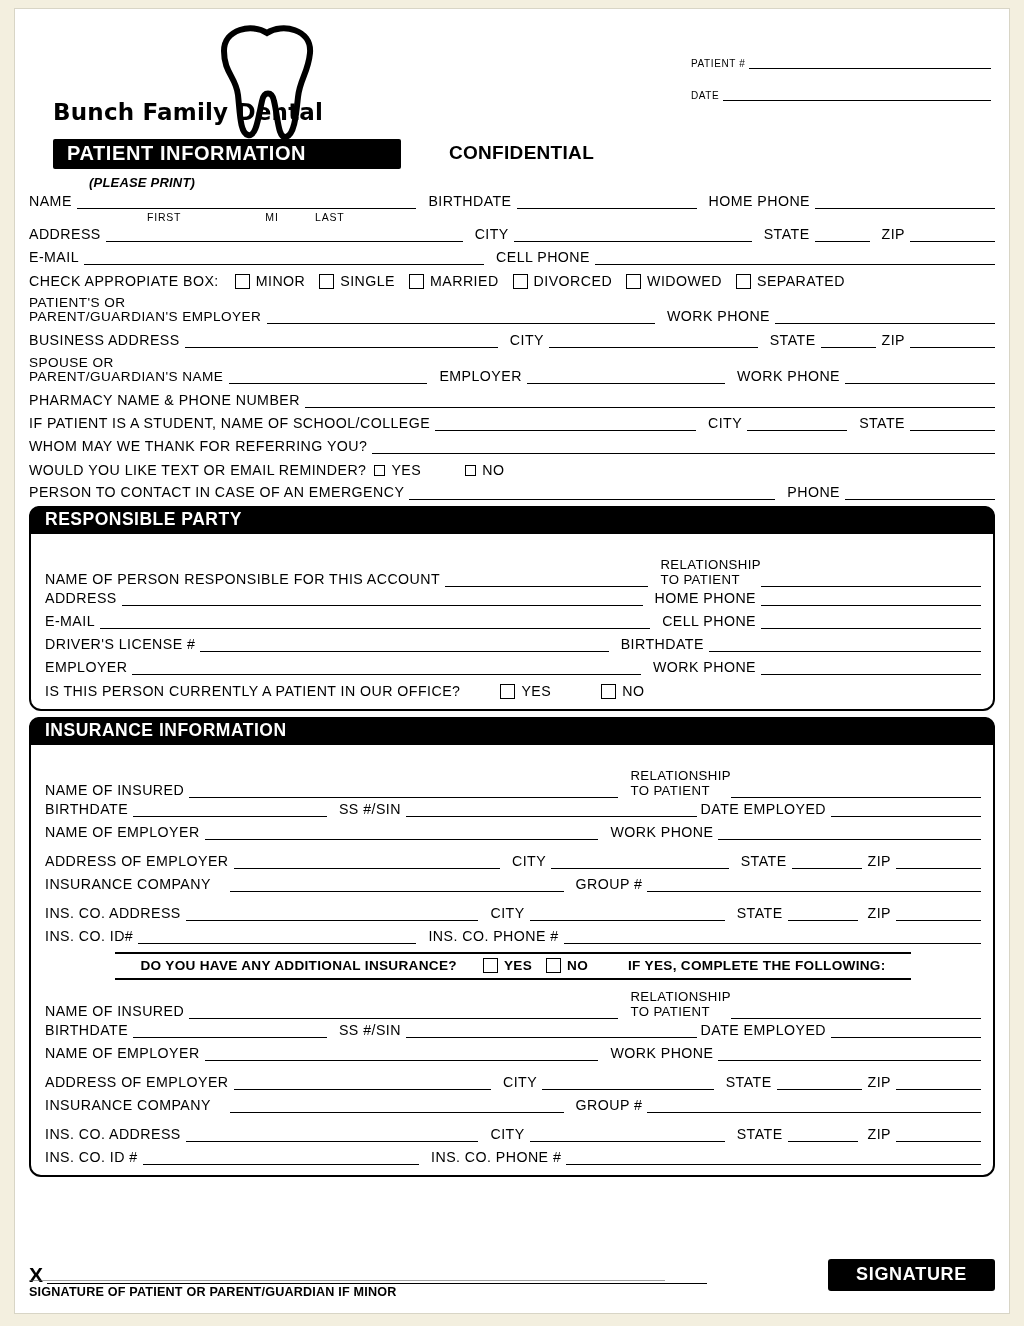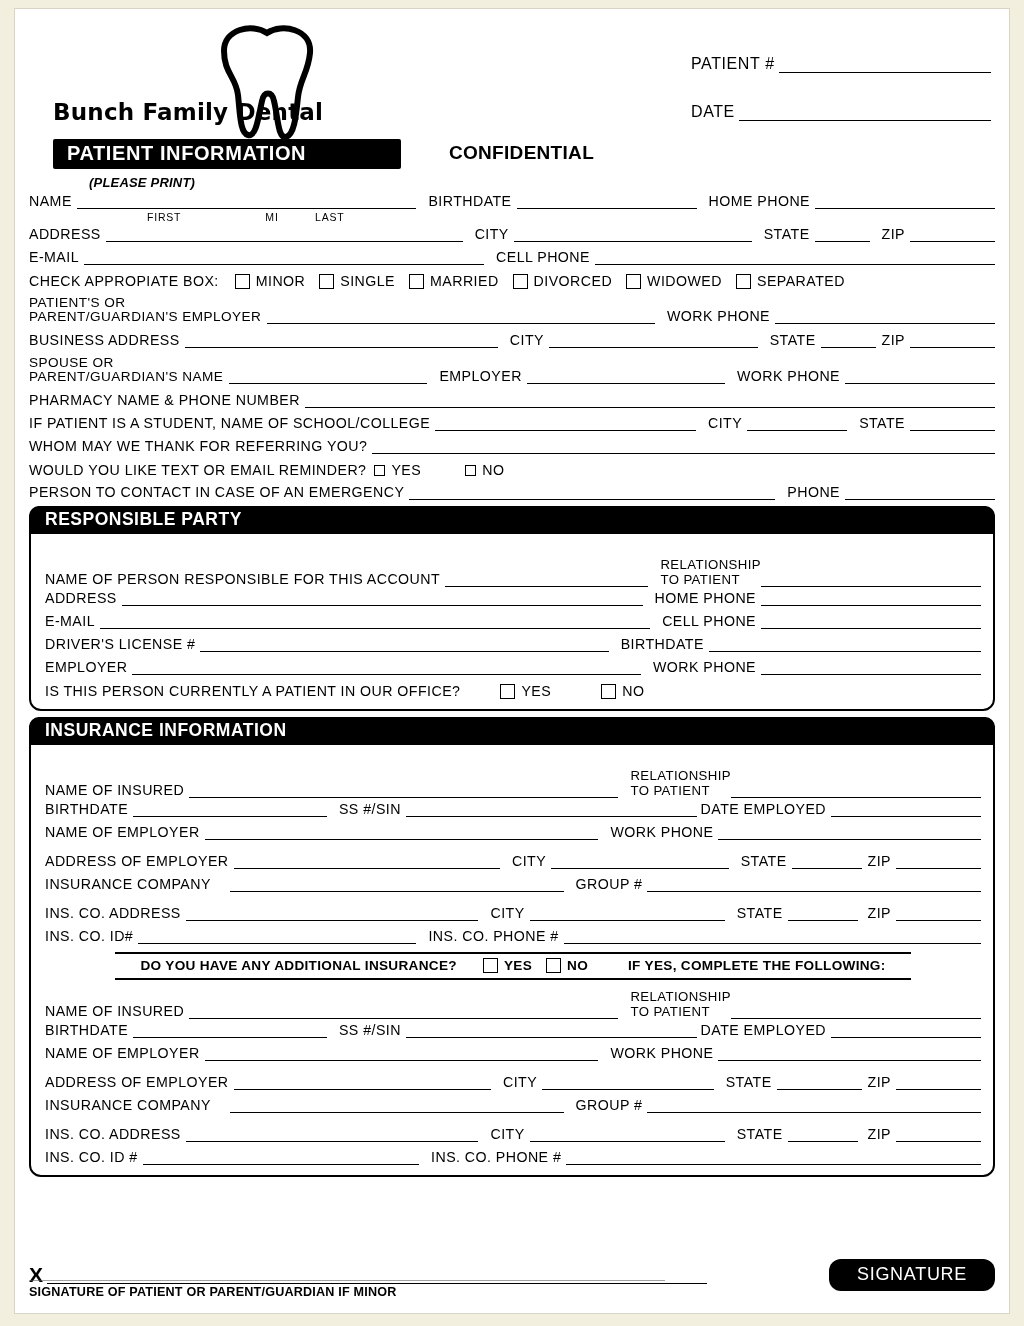--- a/index.html
+++ b/index.html
@@ -27,21 +27,21 @@
   
   .header{position:relative;height:118px;}
   .logo-wrap{position:absolute;left:8px;top:2px;width:290px;height:110px;}
   .tooth{position:absolute;left:175px;top:0px;}
   .brand{
     position:absolute;left:16px;top:78px;
     font-size:23px;font-weight:bold;letter-spacing:.2px;
     font-family:"DejaVu Sans", sans-serif;
   }
   .hdr-right{position:absolute;right:4px;top:36px;width:300px;}
-  .hdr-line{display:flex;align-items:flex-end;font-size:16px;letter-spacing:.6px;margin-bottom:30px;}
+  .hdr-line{display:flex;align-items:flex-end;font-size:10px;letter-spacing:.6px;margin-bottom:18px;}
   .hdr-line .lbl{white-space:nowrap;padding-right:4px;}
   .rule{flex:1 1 auto;border-bottom:1.6px solid #000;height:13px;}
   
   .titlebar{
     background:#000;color:#fff;
     font-size:20px;font-weight:bold;letter-spacing:.6px;
     padding:3px 10px 4px 14px;
     display:inline-block;
     border-radius:2px;
   }
@@ -111,22 +111,22 @@
   }
   .addl-row .spacer{width:26px;}
   
   .sigzone{position:absolute;left:14px;right:14px;bottom:14px;}
   .sig-line{display:flex;align-items:flex-end;}
   .sig-x{font-size:21px;font-weight:bold;line-height:18px;padding-right:4px;}
   .sig-rule{flex:0 0 660px;border-bottom:1.8px solid #000;height:18px;}
   .sig-caption{font-size:12.6px;font-weight:bold;letter-spacing:.2px;margin-top:1px;}
   .sig-btn{
     position:absolute;right:0;bottom:8px;
-    background:#000;color:#fff;font-size:18px;font-weight:normal;
-    letter-spacing:.7px;padding:5px 28px 6px 28px;border-radius:12px;
+    background:#000;color:#fff;font-size:18px;font-weight:bold;
+    letter-spacing:.7px;padding:5px 28px 6px 28px;border-radius:3px;
   }
   .strike{position:absolute;left:0;right:330px;bottom:18px;border-top:1px solid #555;opacity:.55;}
 </style>
 </head>
 <body>
 
 <div class="page">
  <div class="inner">
 
   <div class="header">

